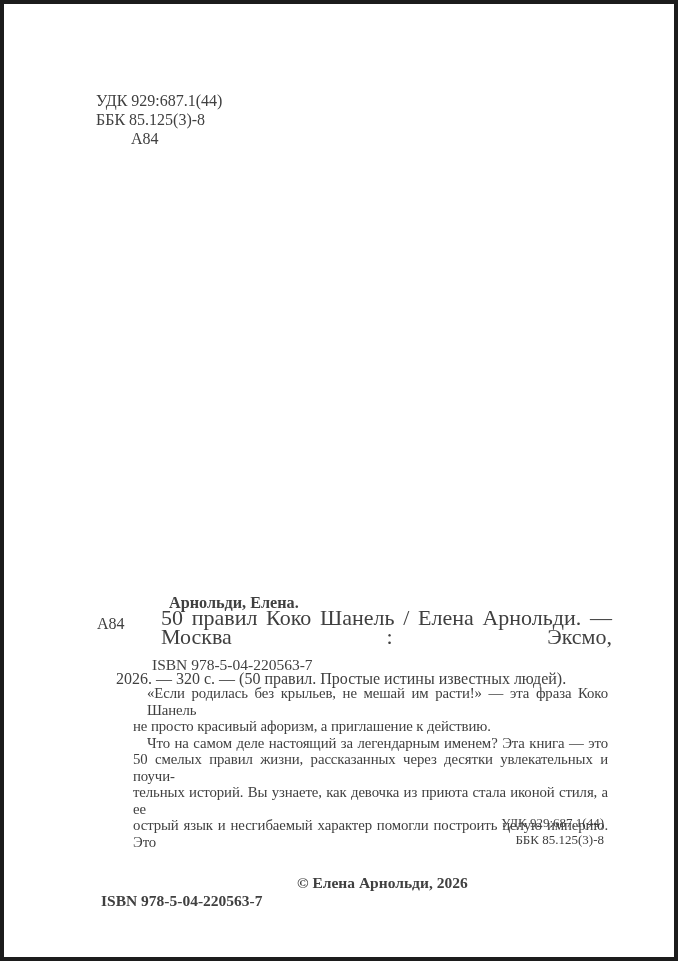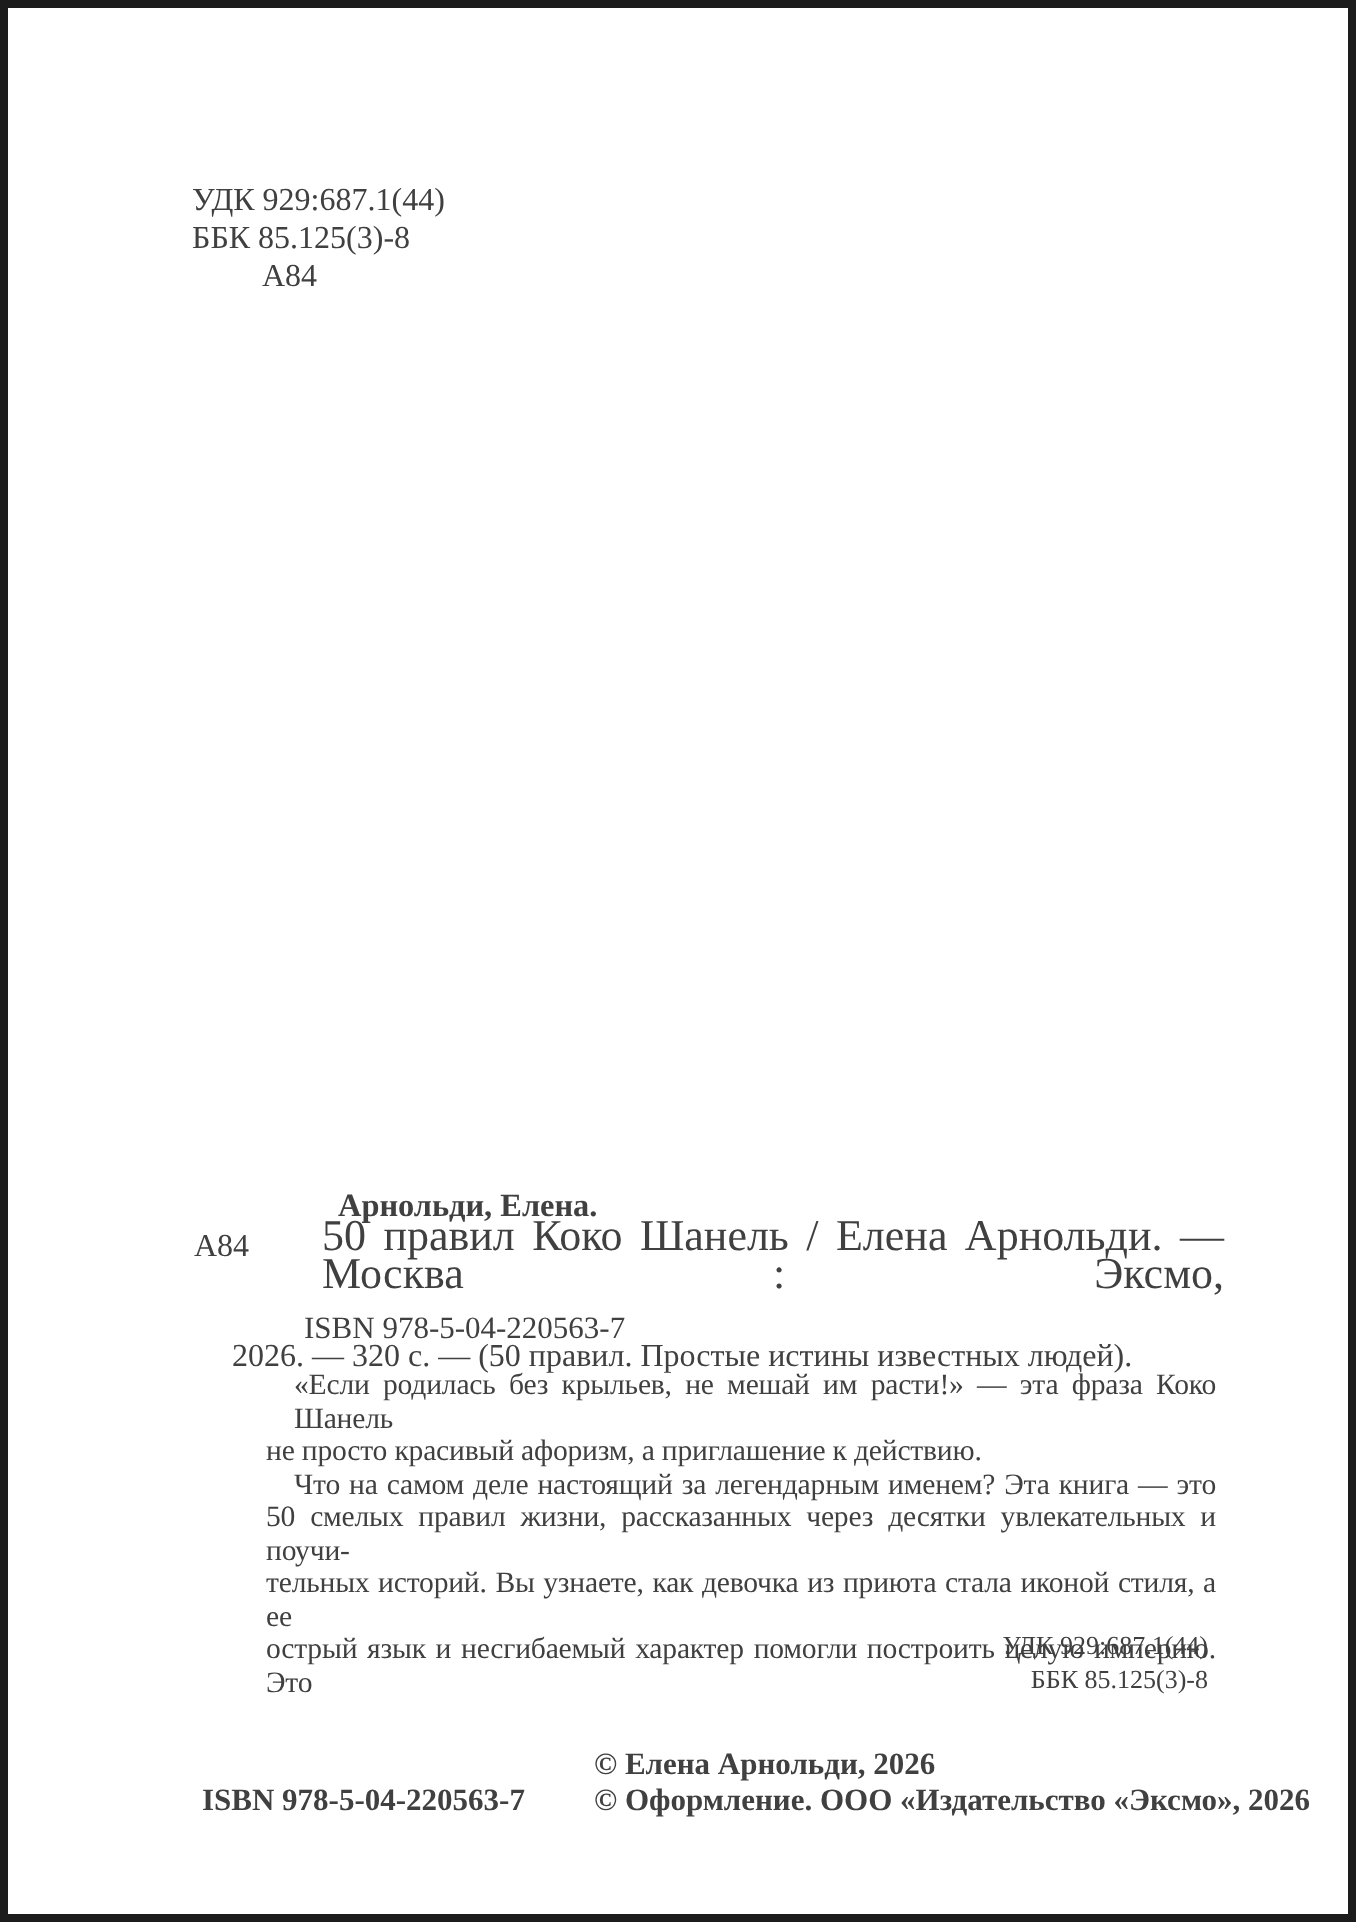--- a/index.html
+++ b/index.html
@@ -85,15 +85,14 @@
     <div class="ann-line ann-just">50 смелых правил жизни, рассказанных через десятки увлекательных и поучи-</div>
     <div class="ann-line ann-just">тельных историй. Вы узнаете, как девочка из приюта стала иконой стиля, а ее</div>
     <div class="ann-line ann-just">острый язык и несгибаемый характер помогли построить целую империю. Это</div>
   </div>
 
   <div class="abs foot-udk">УДК 929:687.1(44)</div>
   <div class="abs foot-bbk">ББК 85.125(3)-8</div>
 
   <div class="abs bold bottom-isbn">ISBN 978-5-04-220563-7</div>
   <div class="abs bold bottom-c1">© Елена Арнольди, 2026</div>
-  <div class="abs bold bottom-c2">© Оформление. ООО «Издательство «Эксмо», 2026</div>
 
 </div>
 
 </body></html>

